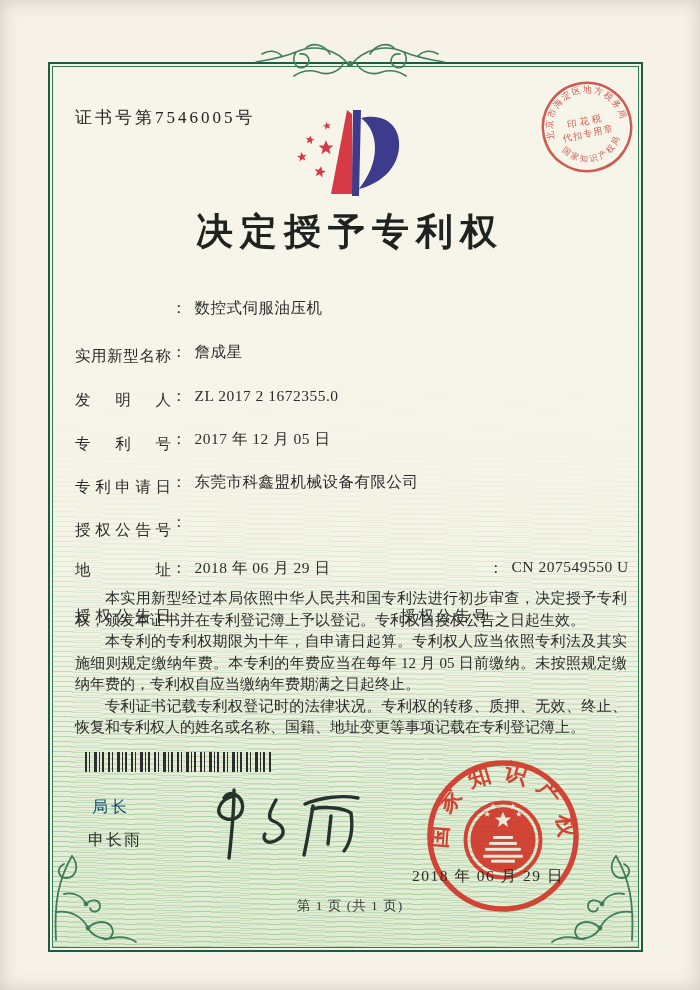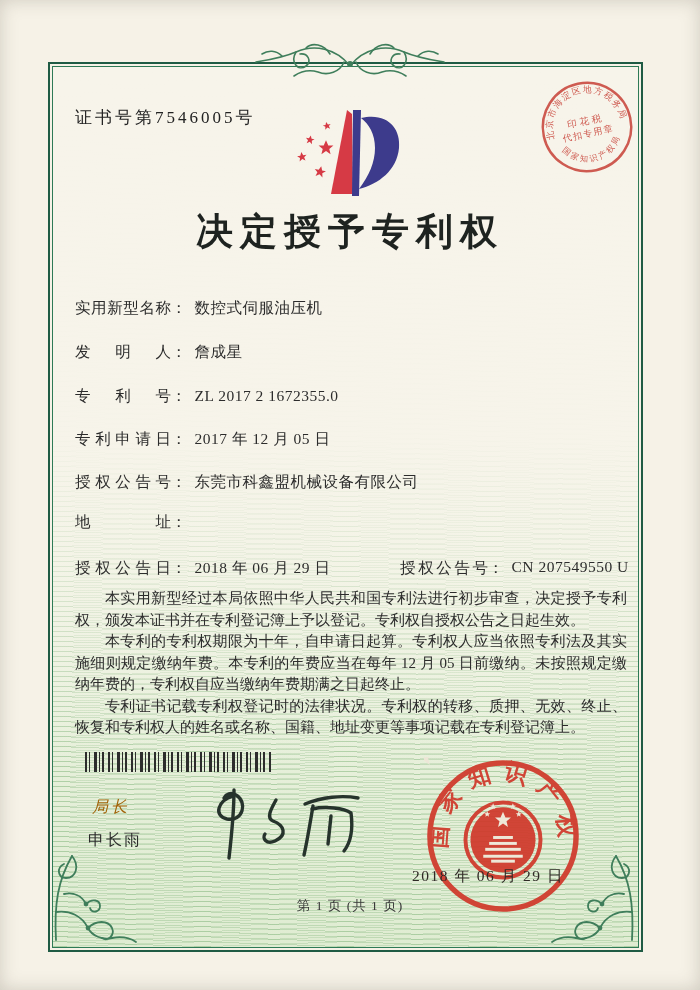--- a/index.html
+++ b/index.html
@@ -28,21 +28,21 @@
     position:absolute; left:75px; top:106px; font-size:17px; letter-spacing:3px; color:#222;
   }
   .logo{position:absolute; left:293px; top:110px; width:116px; height:90px;}
   .title{
     position:absolute; left:0; right:0; top:207px; text-align:center;
     font-size:37px; font-weight:bold; letter-spacing:7px; color:#1e2320;
   }
   .row{position:absolute; left:75px; display:flex; align-items:flex-start; font-size:15.5px; line-height:1.35;}
   .flabel{
     display:inline-block; flex:none; width:96px;
-    text-align:justify; text-align-last:justify; text-justify:inter-character;
+    text-align:justify; text-align-last:justify; text-justify:inter-character;margin-top:48px;
   }
   .fcolon{flex:none; margin-right:8px;}
   .fvalue{letter-spacing:.5px;}
   .addr-lines div{line-height:26px; letter-spacing:.5px;}
   .row-grant2{position:absolute; left:400px; display:flex; font-size:15.5px;}
   .row-grant2 .flabel{width:88px;}
   .body-text{
     position:absolute; left:75px; top:588px; width:552px;
     font-size:15px; line-height:21.5px; text-align:justify; text-justify:inter-ideograph;
   }
@@ -50,21 +50,21 @@
   .barcode{
     position:absolute; left:85px; top:752px; width:186px; height:20px;
     background:
       repeating-linear-gradient(90deg,
         #2d2d2d 0 2px, transparent 2px 4px,
         #2d2d2d 4px 5px, transparent 5px 9px,
         #2d2d2d 9px 12px, transparent 12px 14px,
         #2d2d2d 14px 15px, transparent 15px 17px,
         #2d2d2d 17px 19px, transparent 19px 23px);
   }
-  .director-title{position:absolute; left:92px; top:797px; font-size:16px; letter-spacing:3px; font-family:"Liberation Sans","DejaVu Sans",sans-serif; color:#a16207;font-style:italic;}
+  .director-title{position:absolute; left:92px; top:797px; font-size:16px; letter-spacing:3px; font-family:"Liberation Sans","DejaVu Sans",sans-serif; color:#0c4a6e;}
   .director-name{position:absolute; left:88px; top:830px; font-size:16px; letter-spacing:2px; font-family:Liberation Serif, serif; color:#2b2b2b;}
   .signature{position:absolute; left:200px; top:782px; width:165px; height:85px;}
   .seal{position:absolute; left:424px; top:757px; width:158px; height:158px; opacity:.93;}
   .seal-date{
     position:absolute; left:412px; top:866px; width:190px; text-align:left;
     font-size:15.5px; letter-spacing:1.5px; color:#2f2a26; z-index:5;
   }
   .tax-stamp{position:absolute; left:539px; top:79px; width:96px; height:96px; opacity:.88; transform:rotate(-12deg);}
   .footer{position:absolute; left:0; right:0; top:897px; text-align:center; font-size:13.5px; letter-spacing:1px; color:#3a3a3a;}
   .orn{position:absolute; pointer-events:none;}

